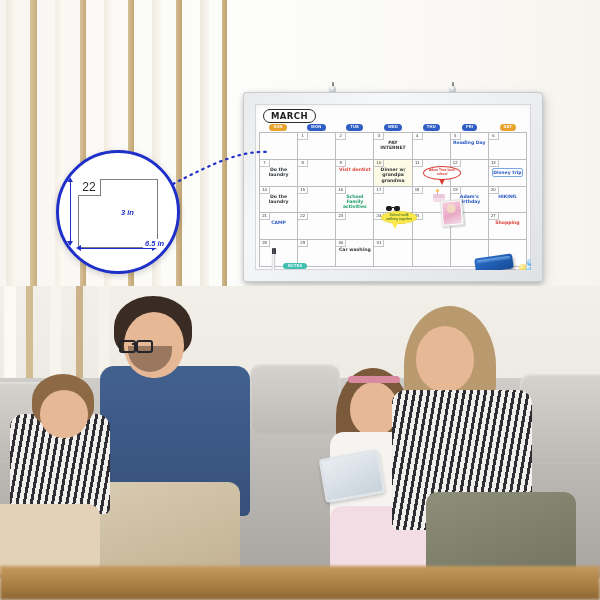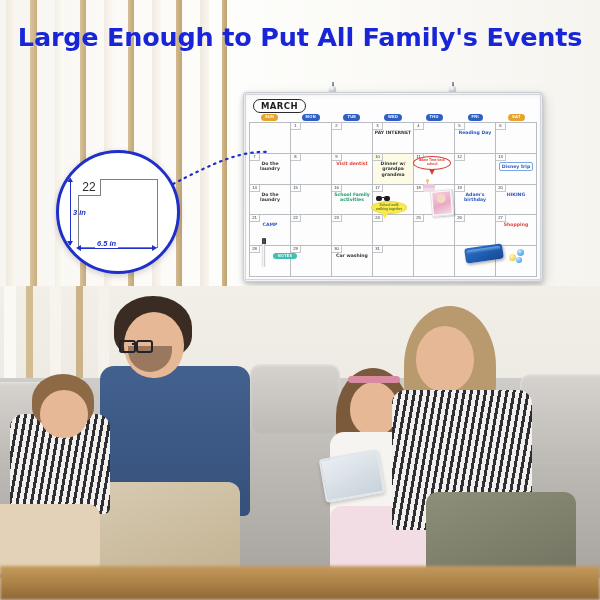--- a/index.html
+++ b/index.html
@@ -24,21 +24,21 @@
     text-shadow:0 1px 0 rgba(255,255,255,.55);
     white-space:nowrap;
   }
 
   
   .board-shadow{position:absolute;left:246px;top:96px;width:300px;height:190px;
     background:rgba(120,120,120,.22);filter:blur(6px);border-radius:6px;}
   .board{position:absolute;left:243px;top:92px;width:300px;height:190px;
     border-radius:4px;
     background:linear-gradient(135deg,#e9eaec,#f6f7f8 30%,#dfe1e4);
-    padding:2px;box-sizing:border-box;
+    padding:12px;box-sizing:border-box;
     box-shadow:0 2px 5px rgba(0,0,0,.2),inset 0 0 0 1px #c9ccd0;}
   .board-inner{position:relative;width:100%;height:100%;background:#fdfdfd;
     box-shadow:inset 0 0 0 1px #d4d6d9, inset 0 2px 5px rgba(0,0,0,.05);
     overflow:hidden;}
   .screw{position:absolute;width:9px;height:10px;}
   .screw:after{content:"";position:absolute;left:1px;top:4px;width:7px;height:6px;
     border-radius:50%;background:radial-gradient(circle at 35% 30%,#fff,#cfd2d6 60%,#9aa0a6);
     box-shadow:0 1px 1px rgba(0,0,0,.25);}
   .screw:before{content:"";position:absolute;left:3.5px;top:0;width:2px;height:6px;
     background:linear-gradient(#9a9ea3,#6f7378);}
@@ -108,21 +108,21 @@
   
   .lens-line{position:absolute;left:0;top:0;width:600px;height:600px;pointer-events:none;}
   .lens{position:absolute;left:56px;top:150px;width:118px;height:118px;border-radius:50%;
     background:#ffffff;border:3px solid #1f2fc9;overflow:hidden;
     box-shadow:0 2px 6px rgba(0,0,0,.18);}
   .lens .cellbox{position:absolute;left:19px;top:26px;width:78px;height:67px;
     border:1px solid #7b7f85;background:#fff;}
   .lens .dbox{position:absolute;left:19px;top:26px;width:22px;height:16px;
     border-right:1px solid #7b7f85;border-bottom:1px solid #7b7f85;
     font-size:12px;line-height:16px;text-align:center;color:#2b2b2b;background:#fff;}
-  .dimtext{position:absolute;font-size:7.5px;font-weight:bold;font-style:italic;color:#1f2fc9;}
+  .dimtext{position:absolute;font-size:7.5px;font-weight:bold;font-style:italic;color:#1f2fc9;margin-left:48px;}
   .arrowline{position:absolute;background:#1f2fc9;}
 
   
   .photo{position:absolute;left:0;top:286px;width:600px;height:314px;overflow:hidden;
     background:#dfdbd4;}
   .ph-wall{position:absolute;inset:0;background:linear-gradient(180deg,#f2efe9,#eae6df 60%,#e2ded6);}
   .ph-blind{position:absolute;left:0;top:0;width:120px;height:200px;overflow:hidden;}
   .sofa{position:absolute;left:-20px;top:92px;width:640px;height:200px;
     background:linear-gradient(180deg,#cfcdc9,#bcb9b4 45%,#a8a5a0);
     border-radius:16px 16px 0 0;}
@@ -156,21 +156,20 @@
     <div class="blind-sl" style="left:55px;width:9px;background:linear-gradient(90deg,#f4efe5,#fdfbf6);"></div>
     <div class="blind-sl" style="left:80px;width:6px;background:linear-gradient(90deg,#d8c29a,#c6aa7a);"></div>
     <div class="blind-sl" style="left:104px;width:9px;background:linear-gradient(90deg,#f2ece1,#fbf9f4);"></div>
     <div class="blind-sl" style="left:128px;width:6px;background:linear-gradient(90deg,#d5bf96,#c3a776);"></div>
     <div class="blind-sl" style="left:152px;width:9px;background:linear-gradient(90deg,#f1ebe0,#faf7f2);"></div>
     <div class="blind-sl" style="left:176px;width:6px;background:linear-gradient(90deg,#d2bb91,#c0a472);"></div>
     <div class="blind-sl" style="left:200px;width:9px;background:linear-gradient(90deg,#f0eade,#f9f6f0);"></div>
     <div class="blind-sl" style="left:222px;width:5px;background:linear-gradient(90deg,#d0b98e,#beA26f);"></div>
   </div>
 
-  <div class="headline">Large Enough to Put All Family's Events</div>
 
   <div class="screw" style="left:328px;top:82px;"></div>
   <div class="screw" style="left:448px;top:82px;"></div>
 
   <div class="board-shadow"></div>
   <div class="board">
     <div class="board-inner">
 
       <div class="month-pill">MARCH</div>
 

